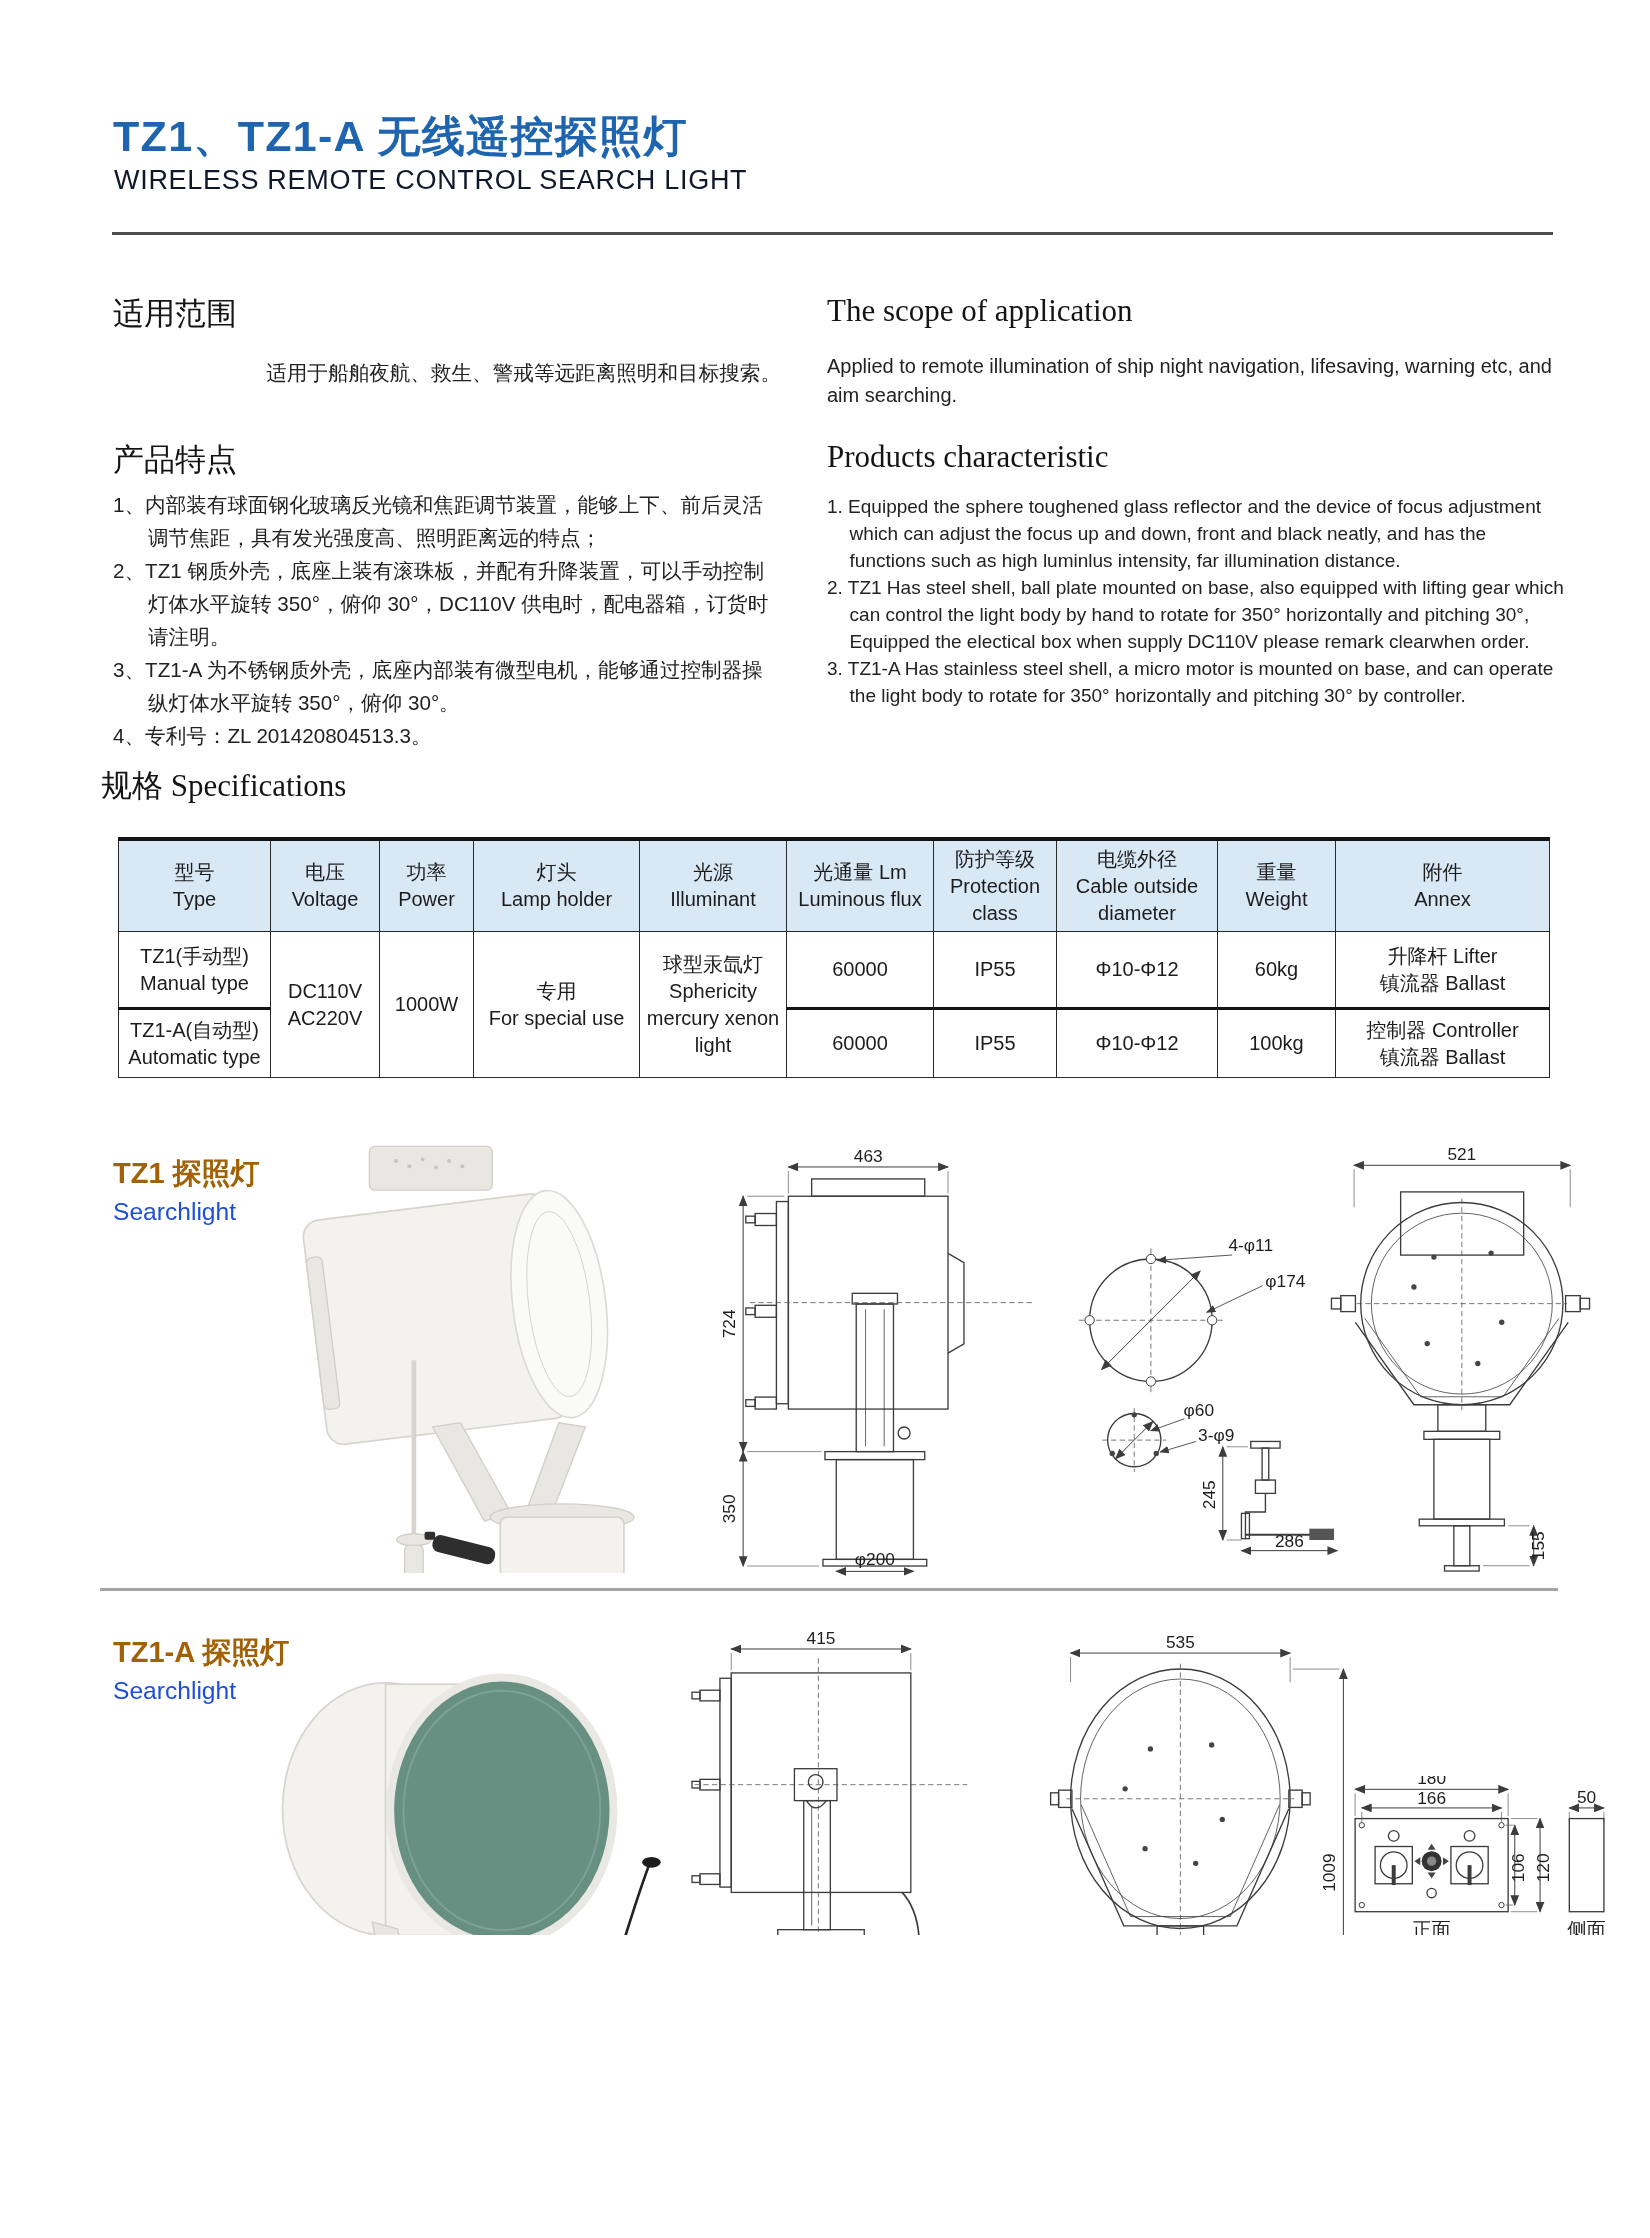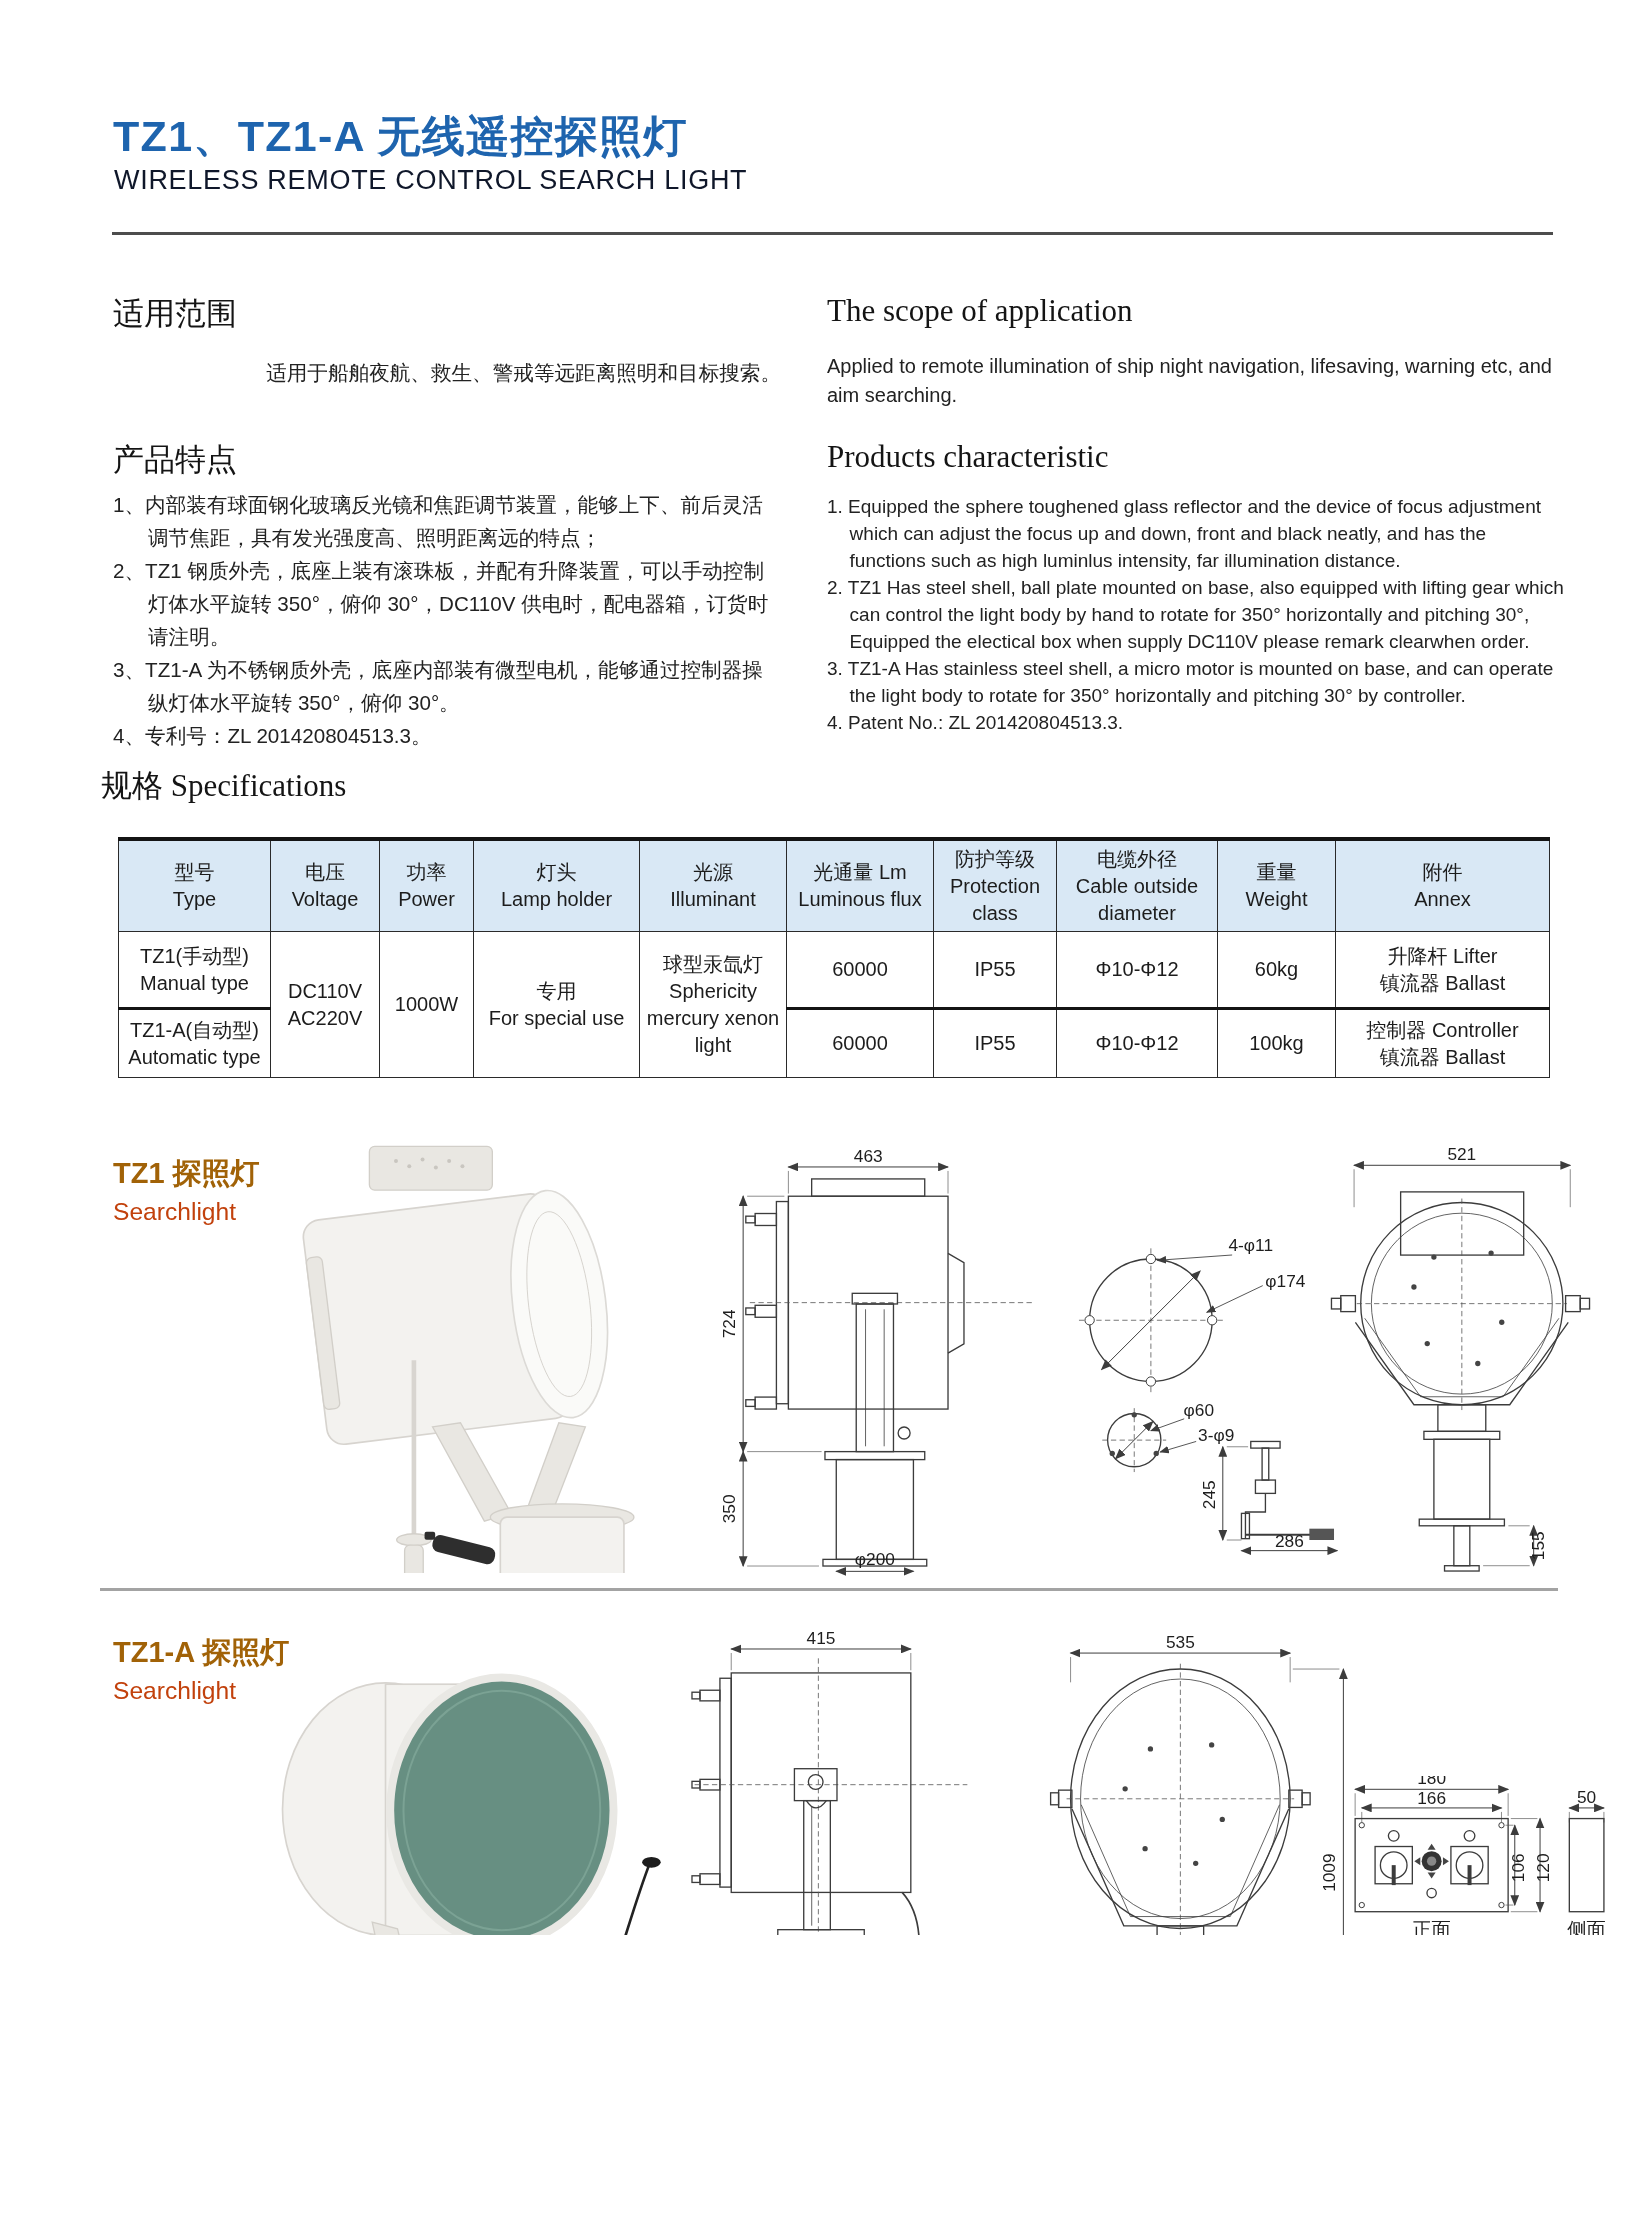--- a/index.html
+++ b/index.html
@@ -34,21 +34,21 @@
     border:1.3px solid #2a2a2a; text-align:center; vertical-align:middle;
     font-weight:400; padding:4px 5.3px; word-break:break-word;
   }
   table.specs thead th { background:#d9e8f5; height:82px; font-size:20px; line-height:27px; }
   table.specs .r1 td { height:67px; font-size:20px; line-height:27px; }
   table.specs .r2 td { height:59px;  font-size:20px; line-height:27px; }
   table.specs .r2 td { border-top:3.3px solid #141414; }
 
   
   .prod-zh { font-size:29px; font-weight:700; color:#a16207; }
-  .prod-en { font-size:24.6px; font-weight:400; color:#c2410c; margin-top:4px; }
+  .prod-en { font-size:24.6px; font-weight:400; color:#1d4ed8; margin-top:4px; }
 
   .rule-mid { left:100px; top:1588px; width:1458px; height:2.7px; background:#a3a3a3; }
   .rule-bot { left:100px; top:2132px; width:1458px; height:3.3px; background:#3f3f3f; }
   .footer-txt { left:113px; top:2148px; font-size:36px; color:#000000; letter-spacing:0.7px;margin-left:32px; }
 
   
   svg .ln   { fill:none; stroke:#3c3c3c; stroke-width:2; }
   svg .thin { fill:none; stroke:#3c3c3c; stroke-width:1.2; }
   svg .dash { fill:none; stroke:#555;    stroke-width:1.2; stroke-dasharray:8 5; }
   svg .dim  { stroke:#3c3c3c; stroke-width:1.5; marker-start:url(#dimA); marker-end:url(#dimA); }
@@ -92,21 +92,20 @@
     <div class="item">4、专利号：ZL 201420804513.3。</div>
   </div>
 
   <div class="abs col-en h-sec" style="top:293px">The scope of application</div>
   <div class="abs col-en p-en" style="top:352px">Applied to remote illumination of ship night navigation, lifesaving, warning etc, and aim searching.</div>
   <div class="abs col-en h-sec" style="top:439px">Products characteristic</div>
   <div class="abs col-en list-en" style="top:493px">
     <div class="item">1. Equipped the sphere toughened glass reflector and the device of focus adjustment which can adjust the focus up and down, front and black neatly, and has the functions such as high luminlus intensity, far illumination distance.</div>
     <div class="item">2. TZ1 Has steel shell, ball plate mounted on base, also equipped with lifting gear which can control the light body by hand to rotate for 350° horizontally and pitching 30°, Equipped the electical box when supply DC110V please remark clearwhen order.</div>
     <div class="item">3. TZ1-A Has stainless steel shell, a micro motor is mounted on base, and can operate the light body to rotate for 350° horizontally and pitching 30° by controller.</div>
-    <div class="item">4. Patent No.:  ZL 201420804513.3.</div>
   </div>
 
   <div class="abs spec-head h-sec">规格 Specifications</div>
 
   <table class="specs">
     <colgroup>
       <col style="width:152px">
         <col style="width:109px">
         <col style="width:94px">
         <col style="width:166px">

